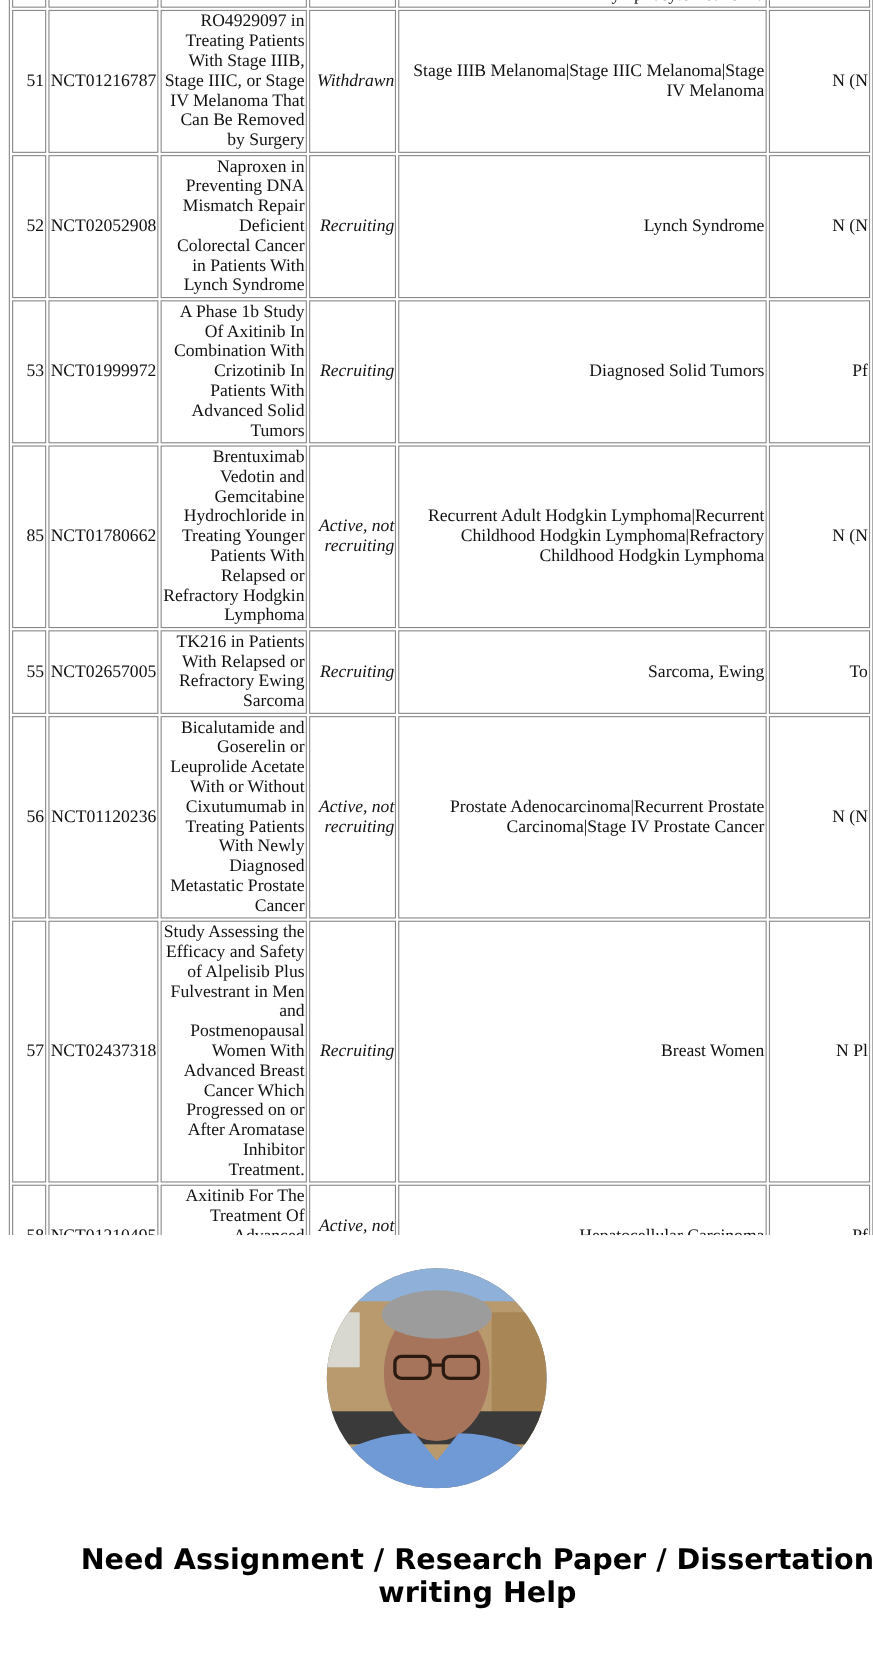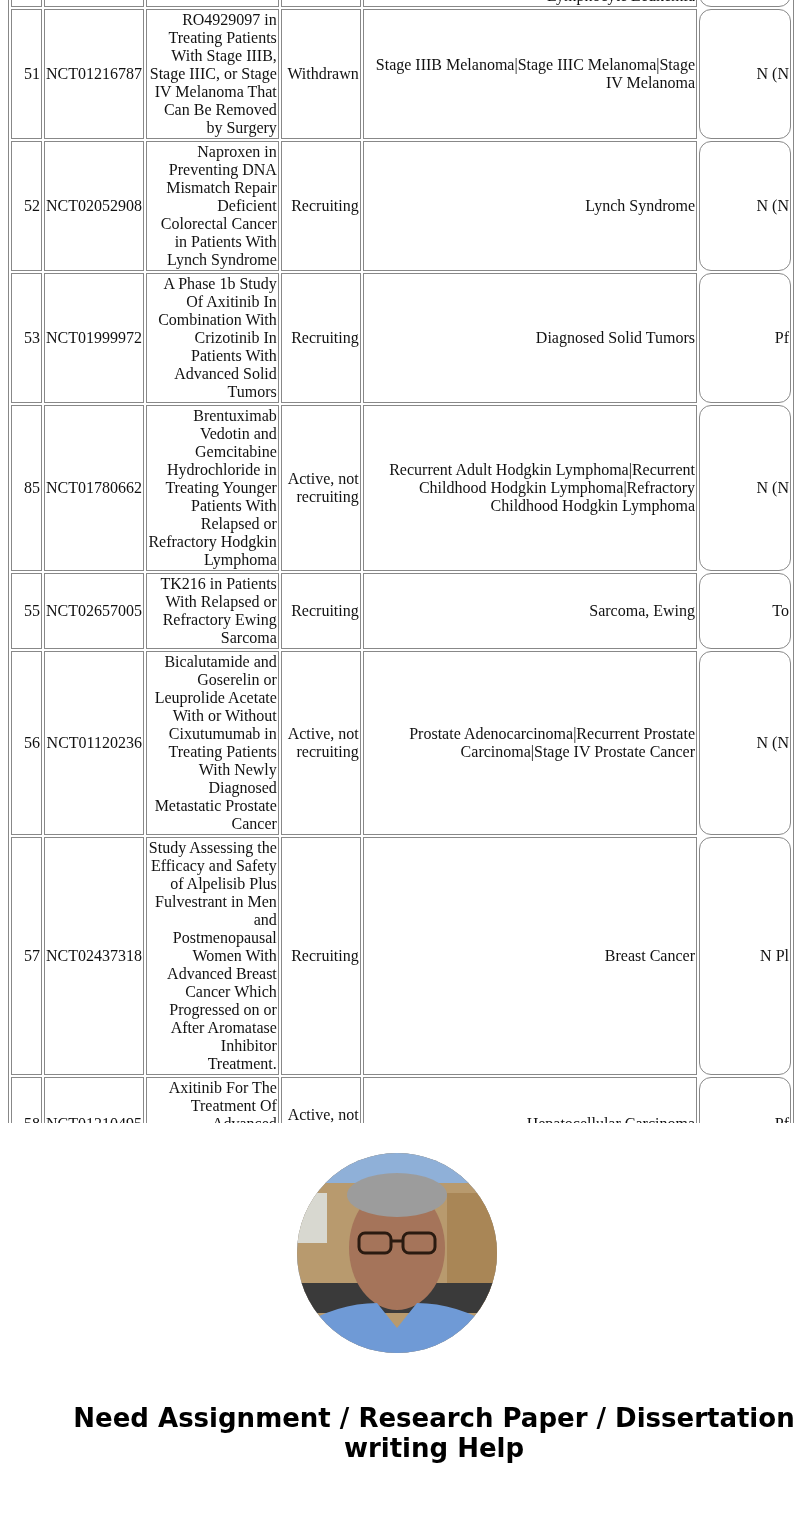--- a/index.html
+++ b/index.html
@@ -3,23 +3,23 @@
   <meta charset="utf-8">
   <style>
     html, body { margin: 0; padding: 0; background: #ffffff; }
     body { width: 794px; height: 1523px; overflow: hidden; position: relative; font-family: "Liberation Serif", serif; color: #111; }
     .table-viewport { position: absolute; left: 0; top: 0; width: 794px; height: 1123px; overflow: hidden; }
     table.trials { position: absolute; left: 8px; top: -20px; border-collapse: separate; border-spacing: 2px; border: 1px solid #888; font-size: 16px; line-height: 18px; }
     table.trials td { border: 1px solid #888; padding: 1px; vertical-align: middle; text-align: right; }
     td.c-num { width: 32px; }
     td.c-nct { width: 95px; }
     td.c-title { width: 140px; }
-    td.c-status { width: 78px; }
+    td.c-status { width: 78px; font-style: italic; }
     td.c-cond { width: 400px; margin-top: 28px; }
-    td.c-extra { width: 120px; border-radius: 12px; }
+    td.c-extra { width: 120px; }
     .footer { position: absolute; left: 0; top: 1123px; width: 794px; height: 400px; background: #fff; }
     .avatar { position: absolute; left: 297px; top: 30px; width: 200px; height: 200px; border-radius: 50%; overflow: hidden; background: #6a8fc4; }
     .promo { position: absolute; left: 0; top: 280px; width: 794px; text-align: center; font-family: "DejaVu Sans", sans-serif; font-weight: bold; font-size: 26px; line-height: 30px; color: #000; margin-left: 37px; }
   </style>
 </head>
 <body>
 
 <div class="table-viewport">
   <table class="trials">
     <tbody id="tbody">
@@ -77,21 +77,21 @@
           <td class="c-title">Bicalutamide and Goserelin or Leuprolide Acetate With or Without Cixutumumab in Treating Patients With Newly Diagnosed Metastatic Prostate Cancer</td>
           <td class="c-status">Active, not recruiting</td>
           <td class="c-cond">Prostate Adenocarcinoma|Recurrent Prostate Carcinoma|Stage IV Prostate Cancer</td>
           <td class="c-extra">N (N</td>
         </tr>
         <tr>
           <td class="c-num">57</td>
           <td class="c-nct">NCT02437318</td>
           <td class="c-title">Study Assessing the Efficacy and Safety of Alpelisib Plus Fulvestrant in Men and Postmenopausal Women With Advanced Breast Cancer Which Progressed on or After Aromatase Inhibitor Treatment.</td>
           <td class="c-status">Recruiting</td>
-          <td class="c-cond">Breast Cancer</td>
+          <td class="c-cond">Breast Women</td>
           <td class="c-extra">N Pl</td>
         </tr>
         <tr>
           <td class="c-num">58</td>
           <td class="c-nct">NCT01210495</td>
           <td class="c-title">Axitinib For The Treatment Of Advanced Hepatocellular Carcinoma</td>
           <td class="c-status">Active, not recruiting</td>
           <td class="c-cond">Hepatocellular Carcinoma</td>
           <td class="c-extra">Pf</td>
         </tr>

